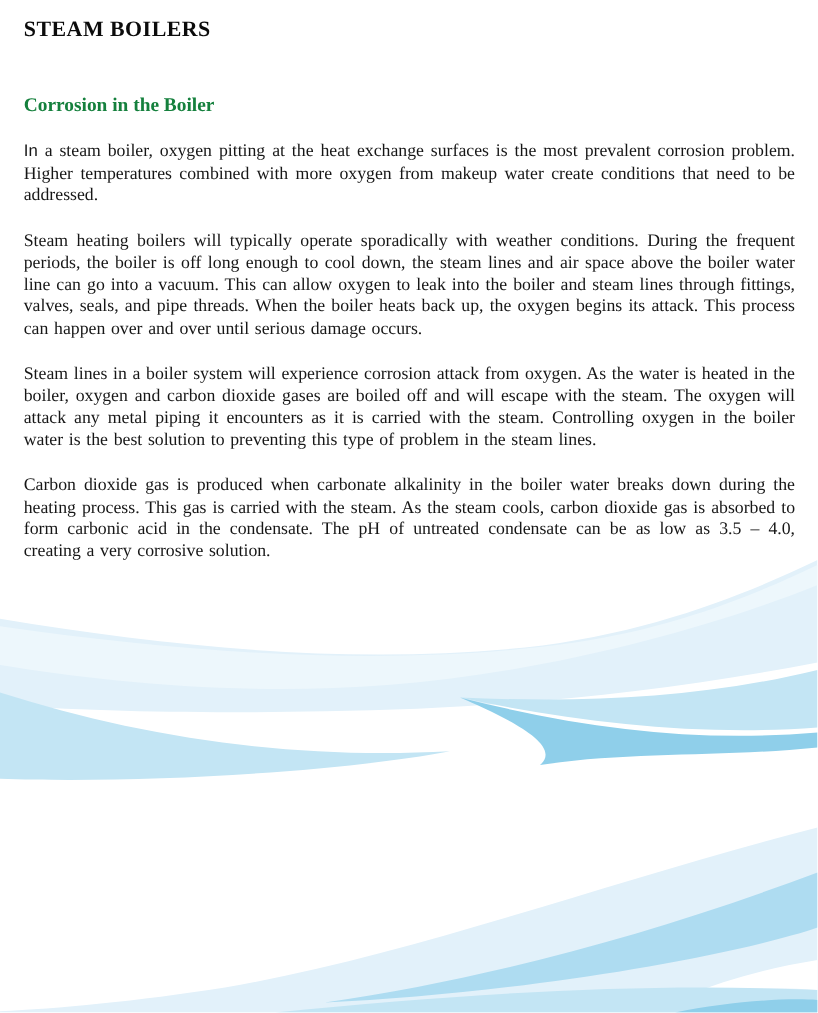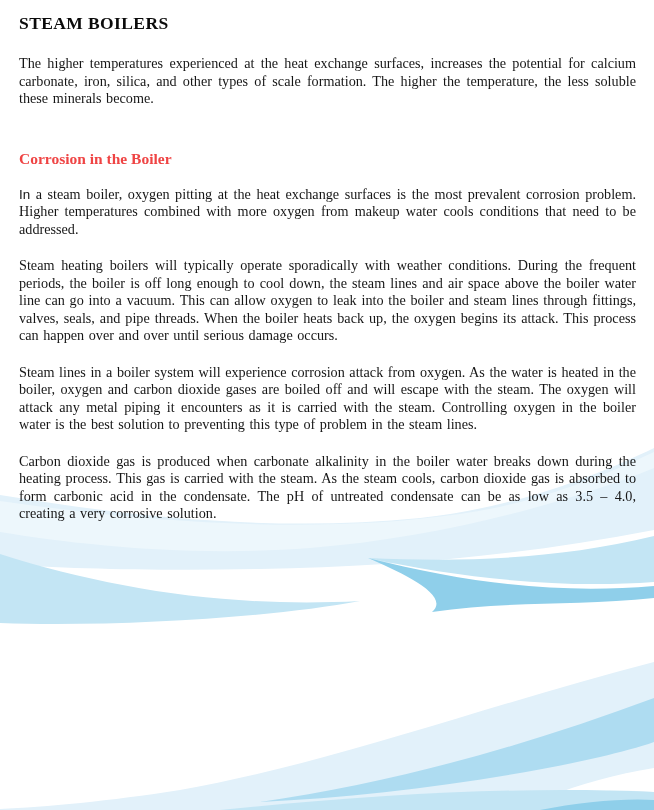--- a/index.html
+++ b/index.html
@@ -16,21 +16,21 @@
   }
   .doc-title{
     font-size:17.5px;line-height:22px;font-weight:bold;letter-spacing:0.4px;
     margin:0 0 21px 0;color:#0b0b0b;
   }
   .para{
     font-size:14.2px;line-height:17.5px;text-align:justify;word-spacing:1px;
     margin:0 0 19px 0;
   }
   .sub-heading{
-    font-size:15.5px;line-height:20px;font-weight:bold;color:#ef4444;
+    font-size:15.5px;line-height:20px;font-weight:bold;color:#15803d;
     margin:41px 0 17px 0;
   }
   .lead-sans{font-family:"Liberation Sans", sans-serif;font-size:13.4px;}
   .spaced{letter-spacing:2.5px;}
 </style>
 </head>
 <body>
 
 <div class="page">
 
@@ -54,25 +54,24 @@
 
     <path d="M220,810 C380,794 520,786 654,792 L654,810 Z" fill="#c3e5f4"></path>
 
     <path d="M540,810 C580,802 625,798 654,800 L654,810 Z" fill="#8fcfea"></path>
   </svg>
 
   <div class="content">
 
     <h1 class="doc-title">STEAM BOILERS</h1>
 
-    <p class="para">The higher temperatures experienced at the heat exchange surfaces, increases the potential for calcium carbonate, iron, silica, and other types of scale formation. The higher the temperature, the less soluble these minerals become.</p>
 
     <h2 class="sub-heading">Corrosion in the Boiler</h2>
 
-    <p class="para"><span class="lead-sans">In</span><span> a steam boiler, oxygen pitting at the heat exchange surfaces is the most prevalent corrosion problem. Higher temperatures combined with more oxygen from makeup water cools conditions that need to be addressed.</span></p>
+    <p class="para"><span class="lead-sans">In</span><span> a steam boiler, oxygen pitting at the heat exchange surfaces is the most prevalent corrosion problem. Higher temperatures combined with more oxygen from makeup water create conditions that need to be addressed.</span></p>
     <p class="para">Steam heating boilers will typically operate sporadically with weather conditions. During the frequent periods, the boiler is off long enough to cool down, the steam lines and air space above the boiler water line can go into a vacuum. This can allow oxygen to leak into the boiler and steam lines through fittings, valves, seals, and pipe threads. When the boiler heats back up, the oxygen begins its attack. This process can happen over and over until serious damage occurs.</p>
 
 
     <p class="para">Steam lines in a boiler system will experience corrosion attack from oxygen. As the water is heated in the boiler, oxygen and carbon dioxide gases are boiled off and will escape with the steam. The oxygen will attack any metal piping it encounters as it is carried with the steam. Controlling oxygen in the boiler water is the best solution to preventing this type of problem in the steam lines.</p>
     <p class="para">Carbon dioxide gas is produced when carbonate alkalinity in the boiler water breaks down during the heating process. This gas is carried with the steam. As the steam cools, carbon dioxide gas is absorbed to form carbonic acid in the condensate. The pH of untreated condensate can be as low as 3.5 – 4.0, creating a very corrosive solution.</p>
 
   </div>
 </div>
 
 </body></html>

